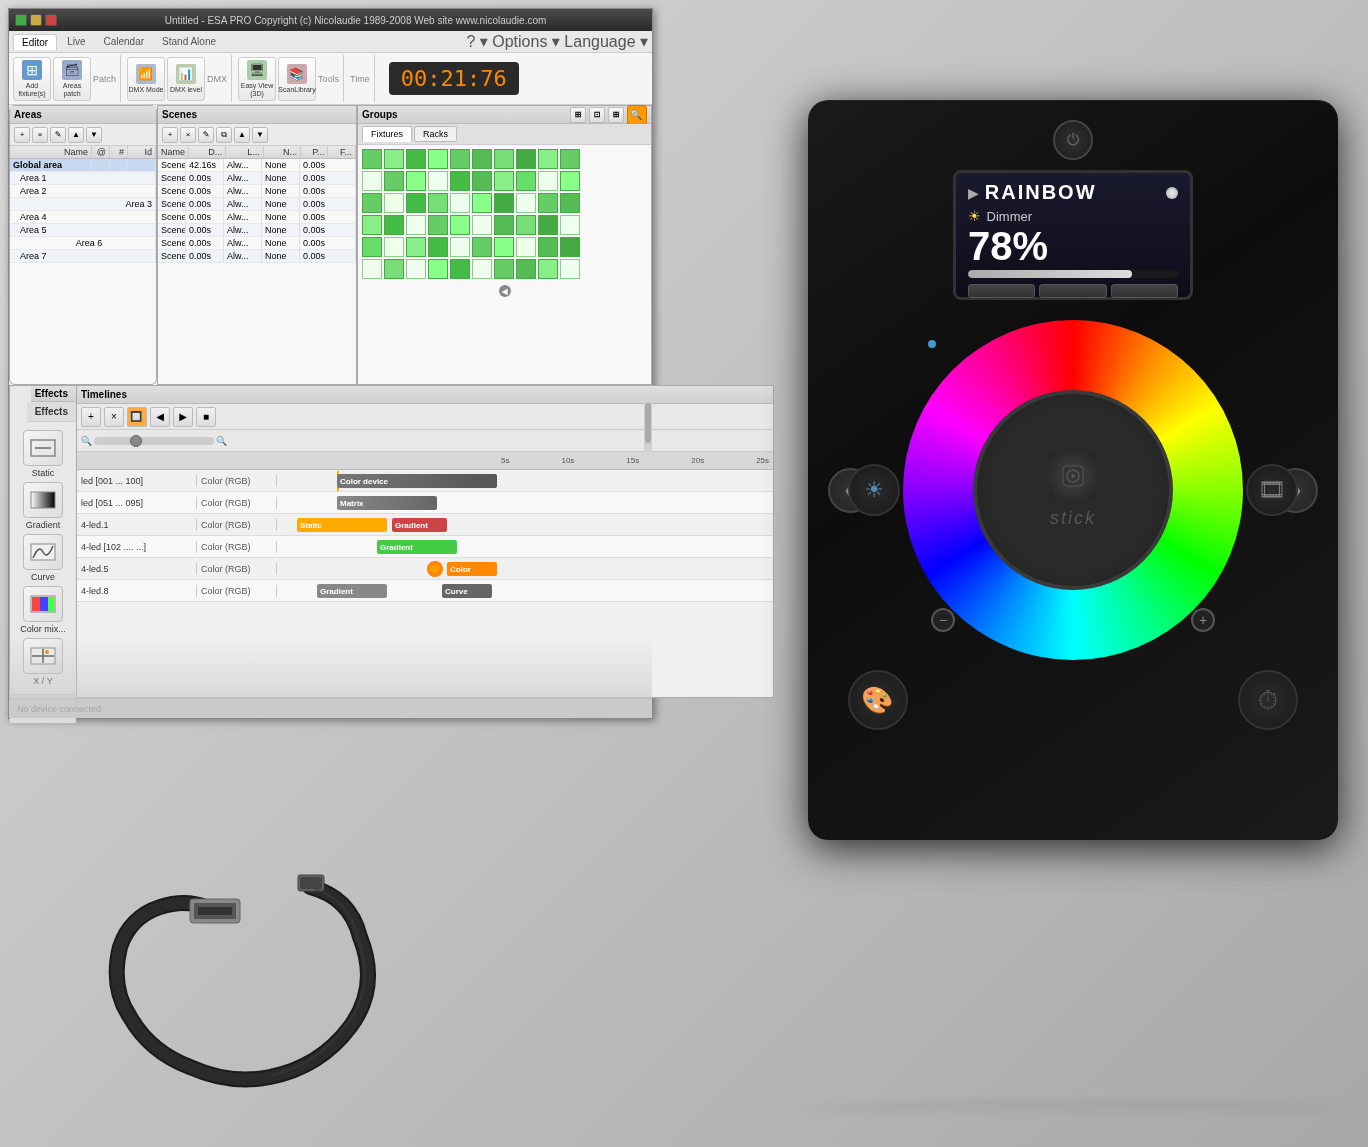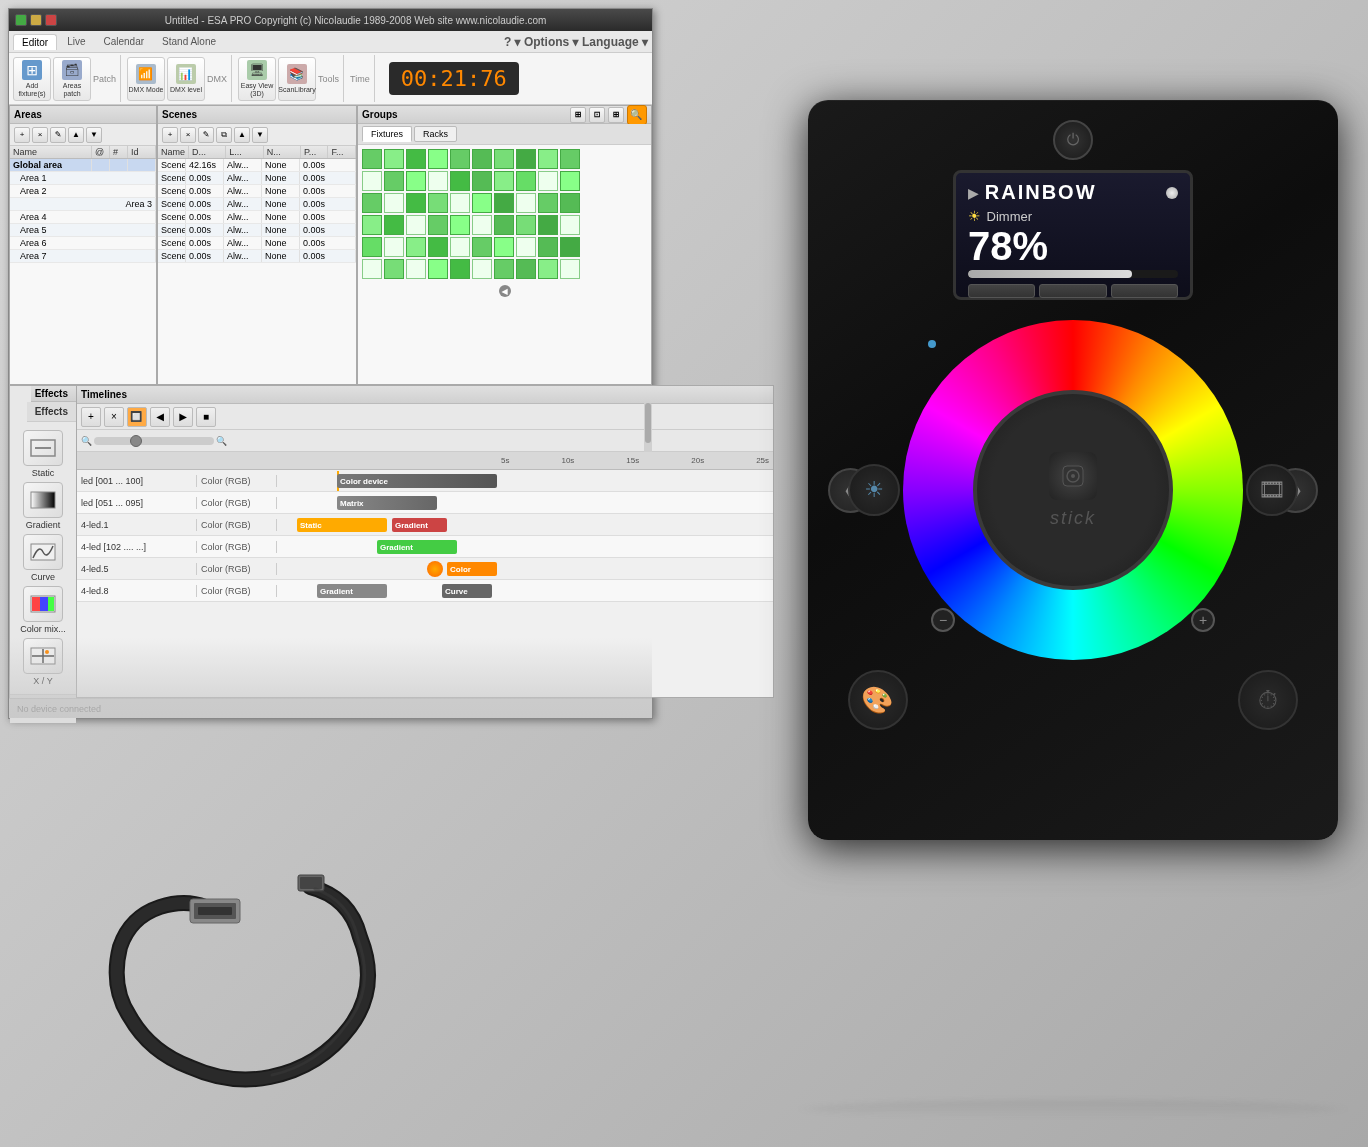--- a/index.html
+++ b/index.html
@@ -71,23 +71,22 @@
       border-radius: 3px 3px 0 0;
     }
     .menu-tab.active {
       background: #fff;
       border: 1px solid #ccc;
       border-bottom: none;
     }
     .menu-tab.inactive { color: #555; }
     .menu-right {
       margin-left: auto;
-      font-size: 12px;
+      font-size: 16px;
       color: #555;
-      font-weight: bold;
     }
 
     
     .toolbar {
       background: #f5f5f5;
       height: 52px;
       border-bottom: 1px solid #ccc;
       display: flex;
       align-items: center;
       padding: 2px 4px;
@@ -182,29 +181,30 @@
       border-radius: 2px;
       font-size: 8px;
       display: flex; align-items: center; justify-content: center;
       cursor: pointer;
     }
     .panel-content {
       flex: 1;
       overflow: auto;
     }
 
-    .areas-panel { width: 148px; }
+    .areas-panel { width: 148px; border-radius: 6px; }
     .scenes-panel { width: 200px; }
 
     .col-header {
       display: flex;
       background: linear-gradient(to bottom, #e8e8e8, #d8d8d8);
       border-bottom: 1px solid #bbb;
       font-size: 9px;
       color: #333;
+      text-align: right;
     }
     .col-h { padding: 1px 3px; border-right: 1px solid #ccc; }
 
     .table-row {
       display: flex;
       border-bottom: 1px solid #e8e8e8;
       font-size: 10px;
     }
     .table-row:nth-child(even) { background: #f0f4f8; }
     .table-row.selected { background: #c8d8f0; }
@@ -793,21 +793,21 @@
         <div class="table-row">
           <span class="table-cell" style="flex:2; padding-left:10px;text-align:right;">Area 3</span>
         </div>
         <div class="table-row">
           <span class="table-cell" style="flex:2; padding-left:10px;">Area 4</span>
         </div>
         <div class="table-row">
           <span class="table-cell" style="flex:2; padding-left:10px;">Area 5</span>
         </div>
         <div class="table-row">
-          <span class="table-cell" style="flex:2; padding-left:10px;">Area 6</span>
+          <span class="table-cell" style="flex:2; padding-left:16px;text-align:center;">Area 6</span>
         </div>
         <div class="table-row">
           <span class="table-cell" style="flex:2; padding-left:10px;">Area 7</span>
         </div>
       </div>
     </div>
 
     <div class="panel scenes-panel">
       <div class="panel-header">
         <span>Scenes</span>

